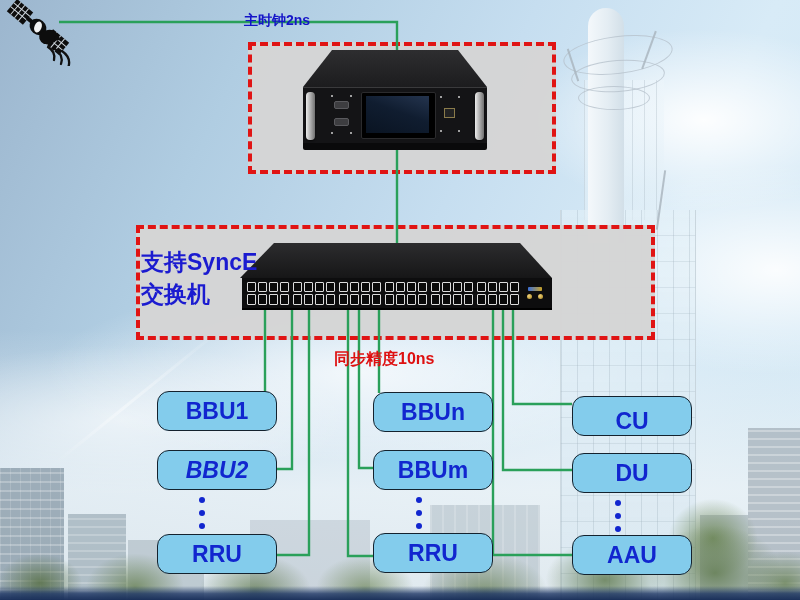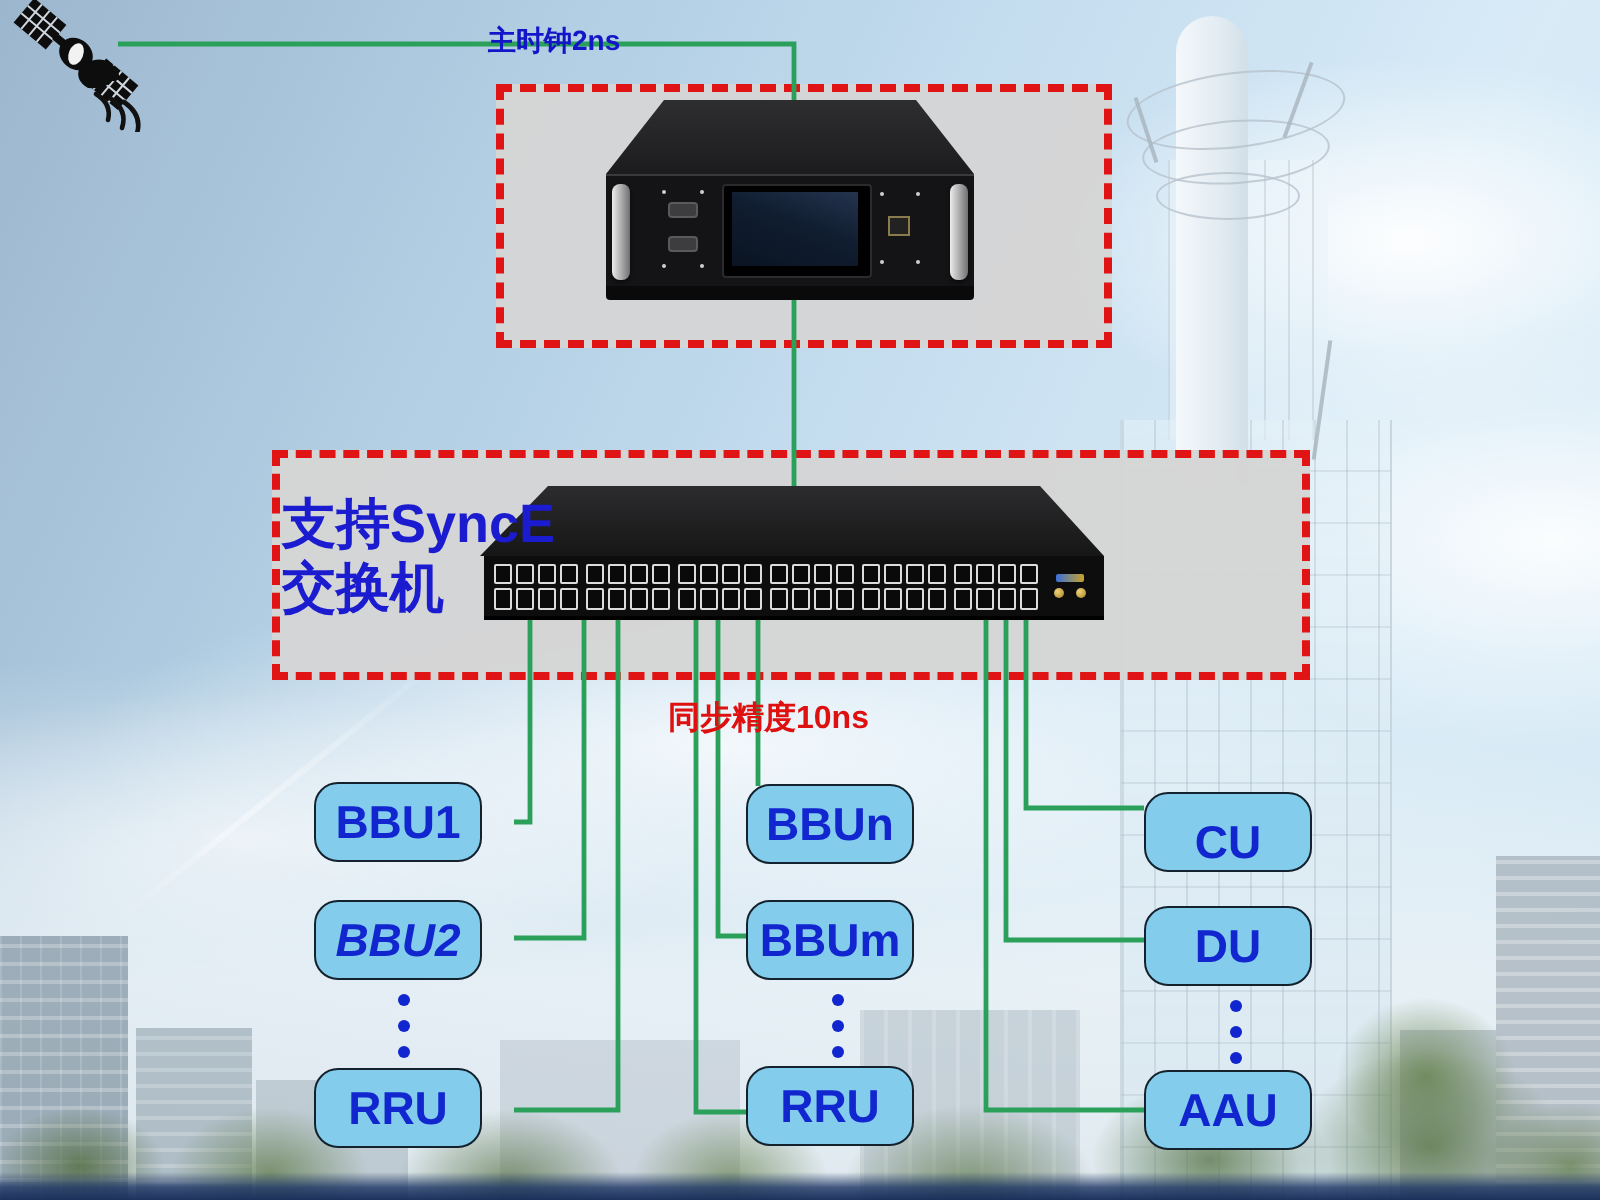--- a/index.html
+++ b/index.html
@@ -109,24 +109,24 @@
     border-bottom:2px solid #000;}
   .port-group{flex:0 0 42px;height:23px;display:grid;grid-template-columns:repeat(4,1fr);grid-template-rows:1fr 1fr;gap:2px;}
   .port{background:#0a0a0a;border:1.5px solid #dcdcdc;border-radius:1px;min-width:0;min-height:0;}
   .switch-leds{margin-left:auto;width:26px;display:flex;flex-direction:column;align-items:center;gap:3px;}
   .logo-mark{width:14px;height:4px;background:linear-gradient(90deg,#3a6fd8,#c9a227);border-radius:1px;}
   .led-row{display:flex;gap:6px;}
   .led{width:5px;height:5px;border-radius:50%;background:radial-gradient(circle at 35% 35%,#f0d27a,#a5821e);}
   
   .lbl{z-index:6;font-weight:bold;white-space:nowrap;}
   .master-clock-label{left:244px;top:12px;font-size:14px;color:var(--label-blue);}
-  .switch-label{left:141px;top:246px;font-size:27px;line-height:32px;color:#1b1bd0;}
+  .switch-label{left:141px;top:246px;font-size:23px;line-height:32px;color:#1b1bd0;}
   .sync-label{left:334px;top:349px;font-size:16px;color:var(--label-red);}
   
-  .node{width:84px;height:40px;z-index:5;box-sizing:border-box;
+  .node{width:120px;height:40px;z-index:5;box-sizing:border-box;
     background:var(--node-fill);border:1.6px solid #14222e;border-radius:12px;
     display:flex;align-items:center;justify-content:center;
     font-size:23px;font-weight:bold;color:var(--node-text);}
   .dots{z-index:5;display:flex;flex-direction:column;gap:7px;align-items:center;}
   .dot{width:6px;height:6px;border-radius:50%;background:var(--node-text);}
 </style>
 </head>
 <body>
 
 <div class="stage">

